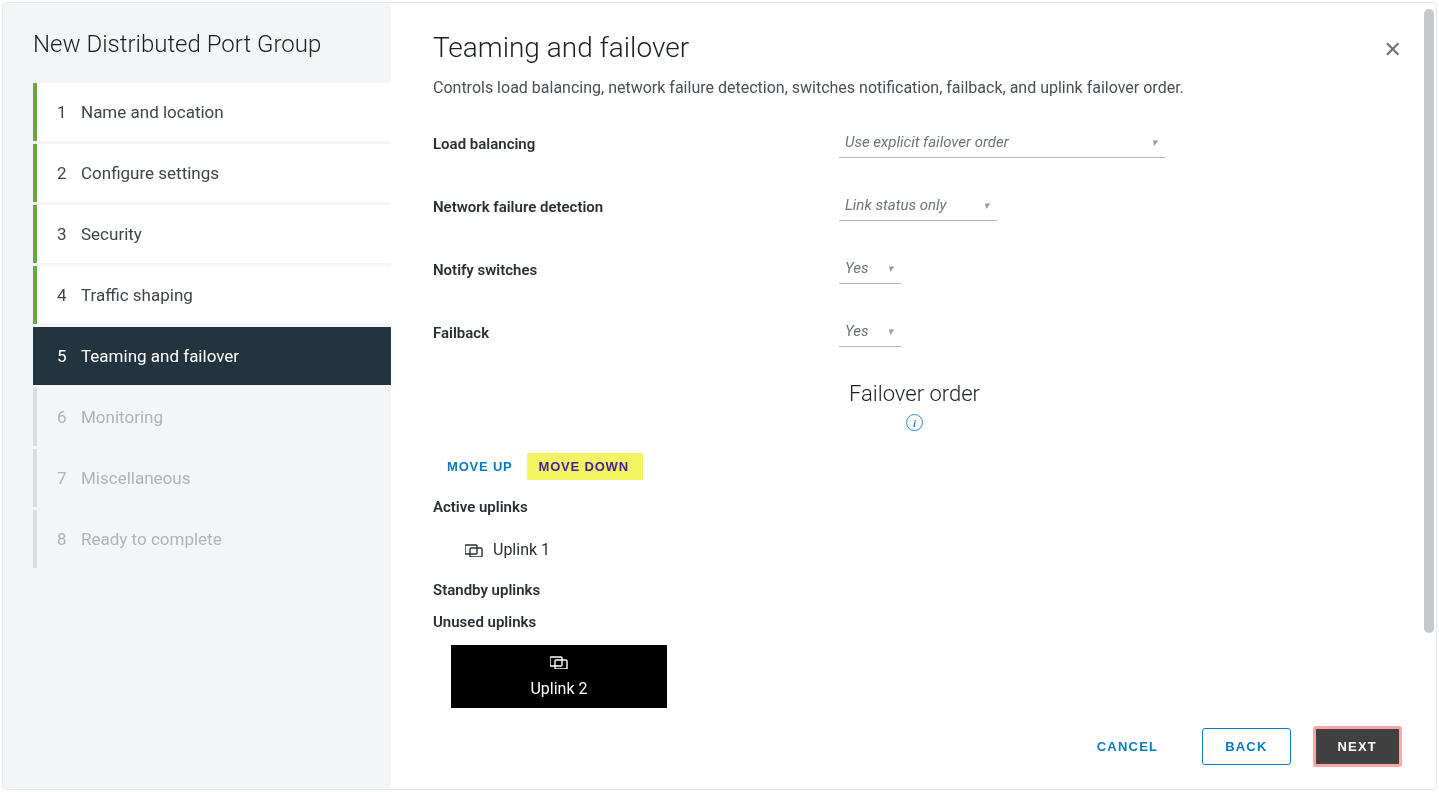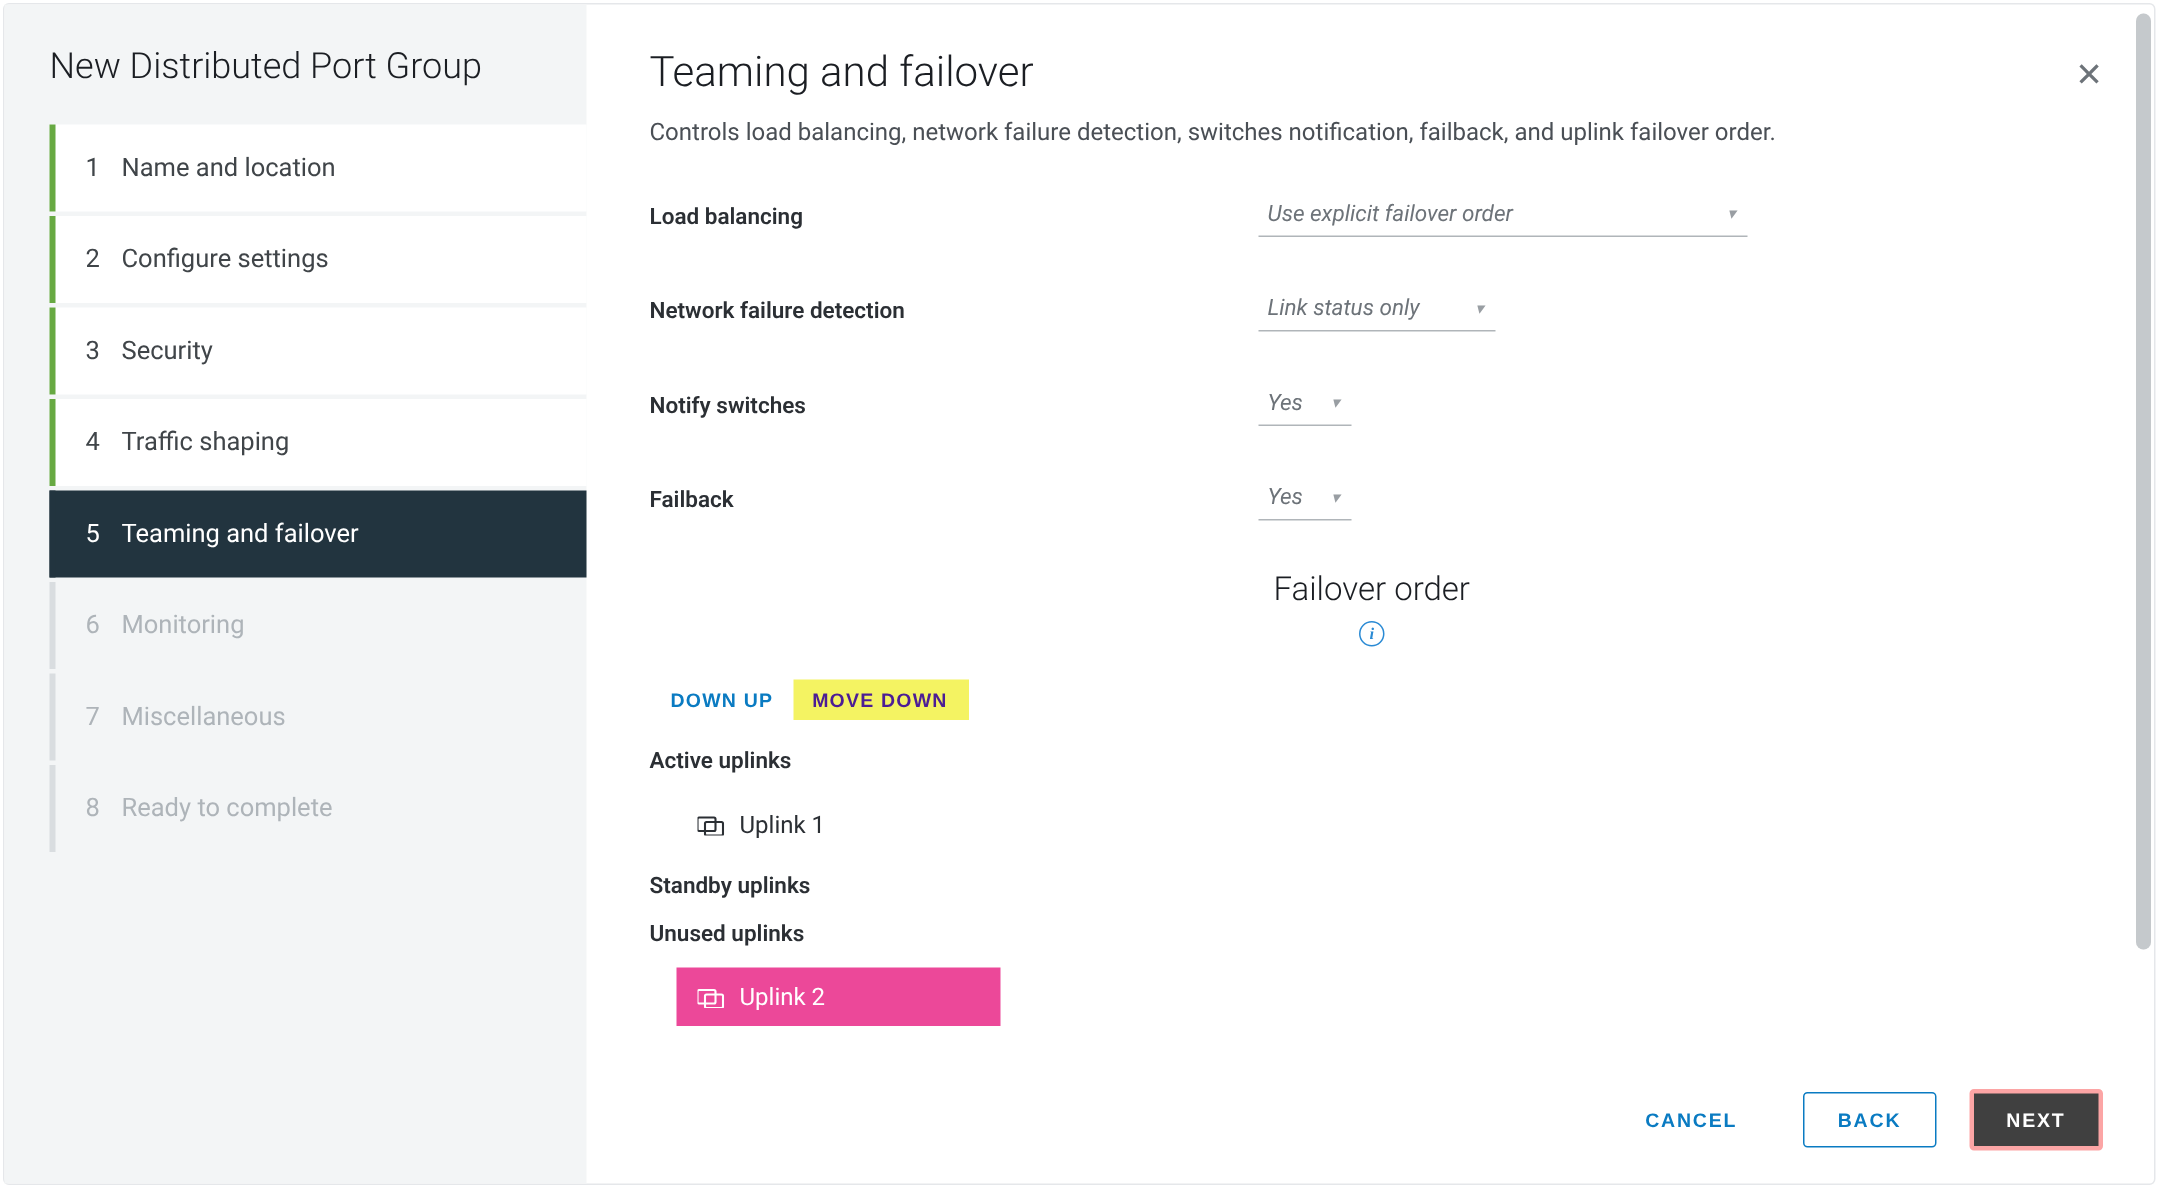--- a/index.html
+++ b/index.html
@@ -178,22 +178,23 @@
   align-items: center;
   gap: 10px;
   font-size: 16px;
   padding: 10px 14px;
   margin-left: 18px;
   margin-bottom: 12px;
   width: 216px;
 }
 .uplink-item.normal { color: #2b2f34; }
 .uplink-item.selected {
-  background: #ec4899;
+  background: #000000;
   color: #fff;
+  flex-direction: column;
 }
 .uplink-icon svg { display: block; }
 .footer {
   position: absolute;
   bottom: 0;
   right: 0;
   left: 0;
   display: flex;
   justify-content: flex-end;
   gap: 22px;
@@ -320,21 +321,21 @@
         <span class="chev">▾</span>
       </div>
     </div>
 
     <div class="section-title">
       <span>Failover order</span>
       <span class="info-icon">i</span>
     </div>
 
     <div class="move-actions">
-      <button class="move-btn move-up">DOWN UP</button>
+      <button class="move-btn move-up">MOVE UP</button>
       <button class="move-btn move-down">MOVE DOWN</button>
     </div>
 
     <div id="failover-list">
         <div class="uplink-header">Active uplinks</div>
         <div class="uplink-item normal">
           <span class="uplink-icon">
             <svg width="18" height="14" viewBox="0 0 18 14">
               <rect x="0" y="2" width="12" height="9" rx="1" fill="none" stroke="#2b2f34" stroke-width="1.4"></rect>
               <rect x="5" y="5" width="12" height="9" rx="1" fill="none" stroke="#2b2f34" stroke-width="1.4"></rect>

